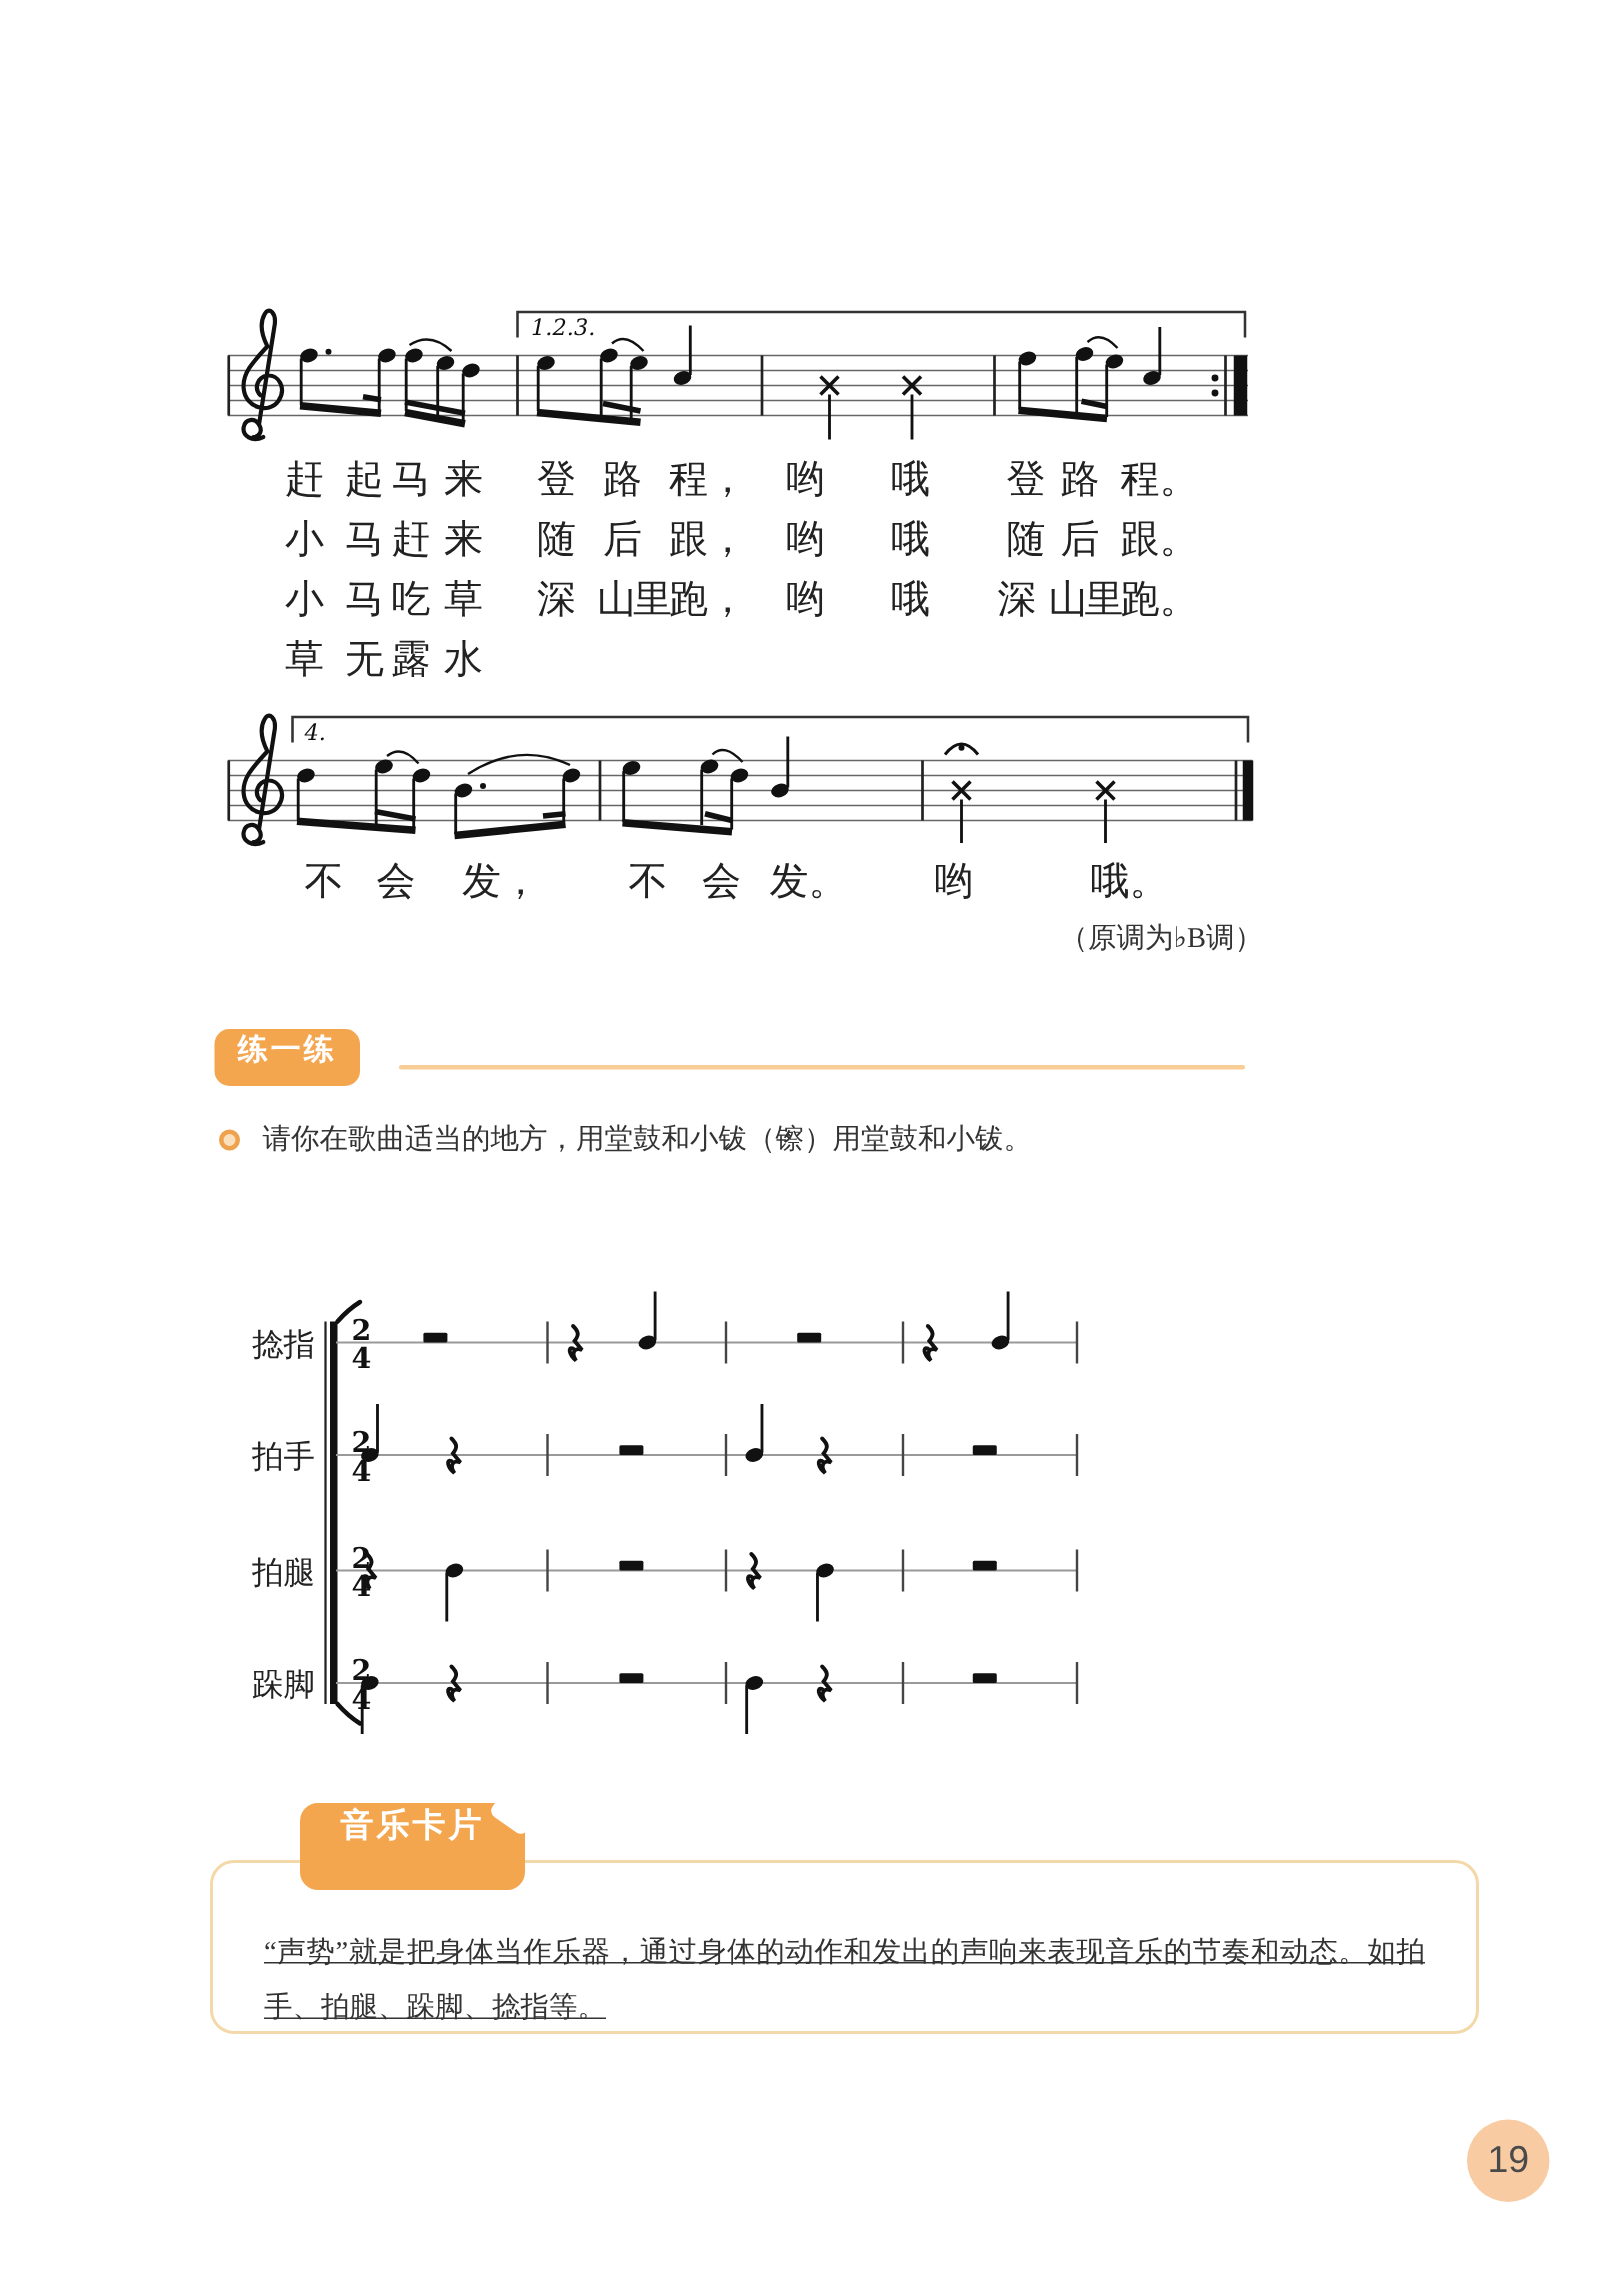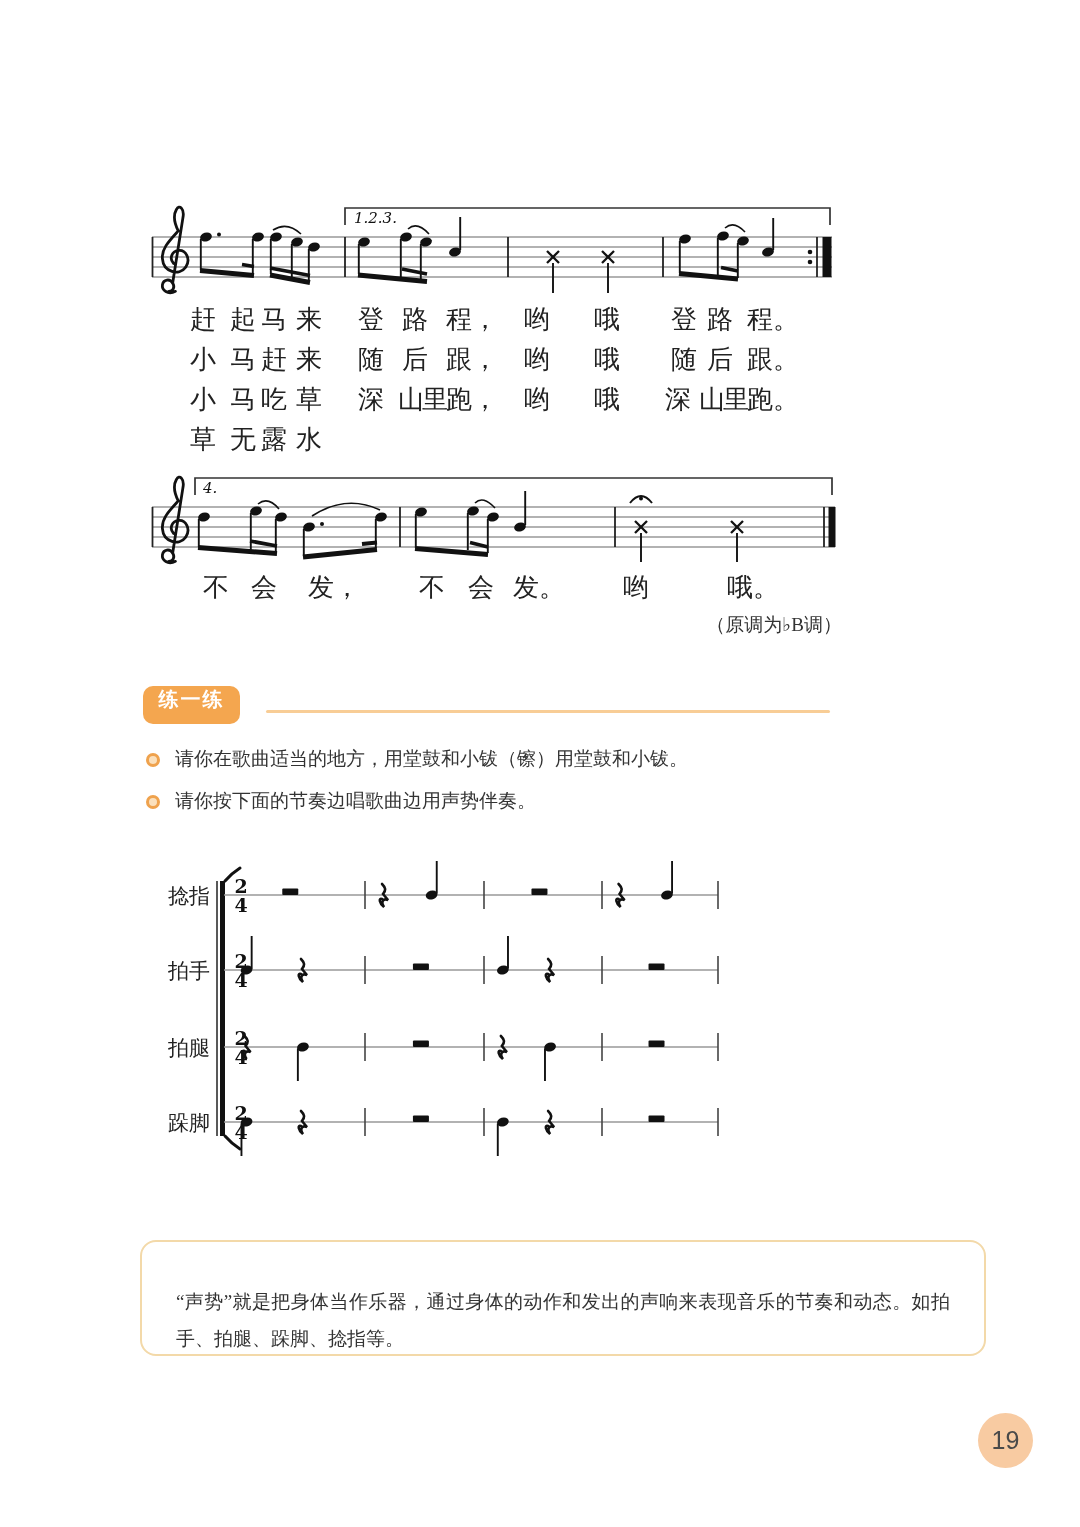--- a/index.html
+++ b/index.html
@@ -54,21 +54,21 @@
   .syshook{fill:none;stroke:#111;stroke-width:3;stroke-linecap:round;}
 
   
   .music-card{position:absolute;left:140px;top:1240px;width:842px;height:112px;
       border:2px solid #F3D9A9;border-radius:16px;background:#fff;}
   .card-badge{position:absolute;left:58px;top:-40px;width:150px;height:58px;
       background:#F4A64F;border-radius:12px;color:#fff;text-align:center;line-height:58px;
       font:bold 22px "Liberation Sans",sans-serif;letter-spacing:2px;}
   .card-badge .fold{position:absolute;right:-9px;top:-11px;width:28px;height:28px;
       background:#fff;transform:rotate(35deg);border-radius:5px;}
-  .card-text{padding:22px 34px 0 34px;font-size:19px;line-height:37px;color:#333;text-align:justify;}
+  .card-text{padding:22px 34px 0 34px;font-size:19px;line-height:37px;color:#333;text-align:justify;text-decoration:underline;}
 
   
   .page-num{position:absolute;left:978px;top:1413px;width:55px;height:55px;border-radius:50%;
       background:#F8CBA2;text-align:center;line-height:55px;font-size:25px;color:#4a4a4a;
       font-family:"Liberation Sans",sans-serif;}
 </style>
 </head>
 <body>
 
 <div class="page">
@@ -276,24 +276,20 @@
     </div>
 
   <div class="keynote">（原调为♭B调）</div>
 
   <div class="practice-badge">练一练</div>
   <div class="badge-rule"></div>
   <ul class="practice-list">
     <li>
       <span class="bullet"></span>
       <span>请你在歌曲适当的地方，用堂鼓和小钹（镲）用堂鼓和小钹。</span>
-    </li>
-    <li>
-      <span class="bullet"></span>
-      <span>请你按下面的节奏边唱歌曲边用声势伴奏。</span>
     </li>
   </ul>
 
   <svg id="rhythm-svg" width="620" height="312" viewBox="0 0 620 312">
       <line x1="77" y1="26" x2="77" y2="281" class="sysbar-thin"></line>
       <line x1="82.5" y1="26" x2="82.5" y2="281" class="sysbar-thick"></line>
       <path d="M85,26 Q92,18 100,13" class="syshook"></path>
       <path d="M85,281 Q92,289 100,294" class="syshook"></path>
       <g>
         <text x="70" y="48" text-anchor="end" class="rlabel">捻指</text>
@@ -363,17 +359,21 @@
         <path class="qr" transform="translate(162.96,267)" d="M-2,-11 C2,-7 2,-5 -1,-1 L4,5 C-1,3 -3.5,7 0,12 C-5,8 -5.5,2.5 -2,4"></path>
         <rect x="272.93" y="260.5" width="16" height="6.5" rx="1" class="nh"></rect>
         <ellipse cx="362.88" cy="267" rx="6" ry="4.4" class="nh" transform="rotate(-18 362.88 267)"></ellipse>
         <line x1="357.78" y1="268.5" x2="357.78" y2="301" class="stem"></line>
         <path class="qr" transform="translate(410.08000000000004,267)" d="M-2,-11 C2,-7 2,-5 -1,-1 L4,5 C-1,3 -3.5,7 0,12 C-5,8 -5.5,2.5 -2,4"></path>
         <rect x="508.52" y="260.5" width="16" height="6.5" rx="1" class="nh"></rect>
       </g>
     </svg>
 
   <div class="music-card">
+    <div class="card-badge">
+      <span class="fold"></span>
+      <span>音乐卡片</span>
+    </div>
     <p class="card-text">“声势”就是把身体当作乐器，通过身体的动作和发出的声响来表现音乐的节奏和动态。如拍手、拍腿、跺脚、捻指等。</p>
   </div>
 
   <div class="page-num">19</div>
 </div>
 
 </body></html>

